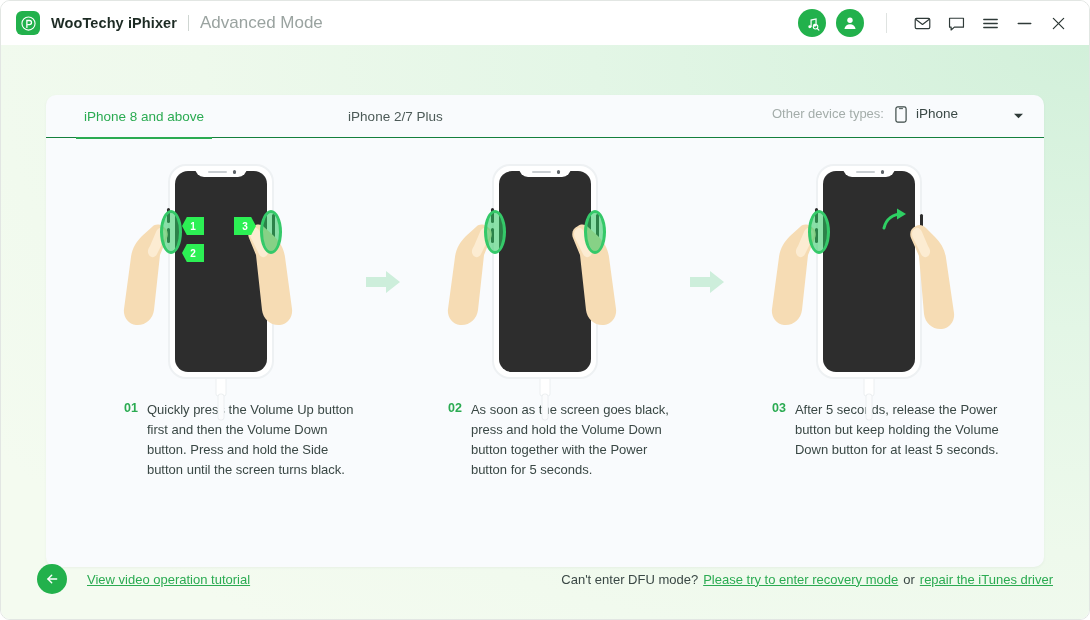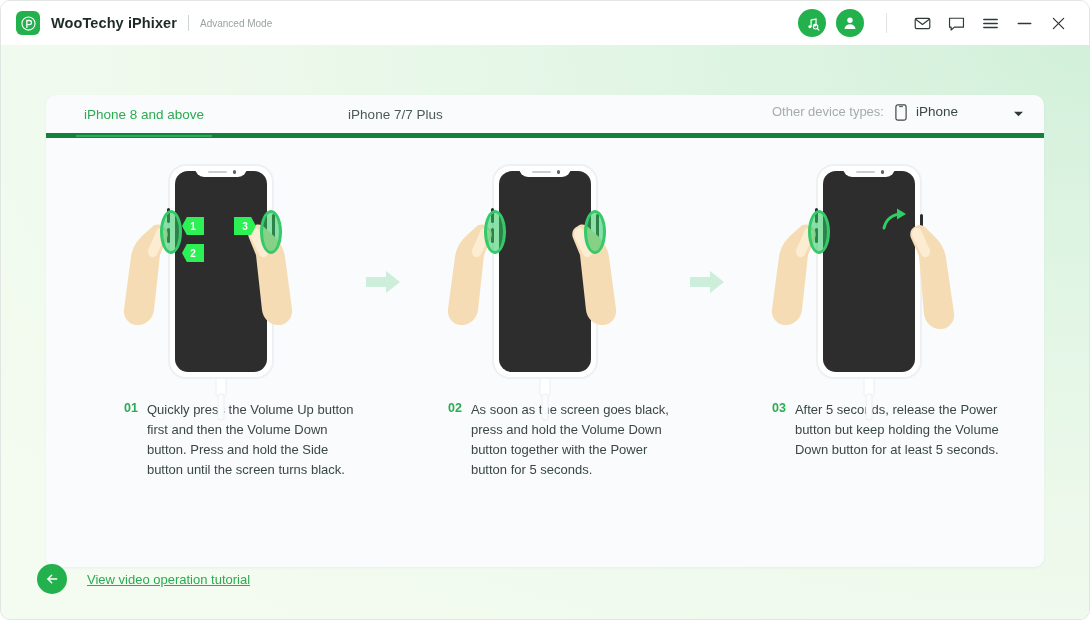--- a/index.html
+++ b/index.html
@@ -44,21 +44,21 @@
     color: #1d2b24;
     font-weight: 600;
     letter-spacing: .1px;
   }
   .title-divider {
     margin: 0 11px;
     width: 1px; height: 16px;
     background: #cfd6d2;
   }
   .mode-label {
-    font-size: 10px;
+    font-size: 17px;
     color: #9aa3a0;
   }
   .tb-right {
     margin-left: auto;
     display: flex;
     align-items: center;
     gap: 0;
   }
   .circle-icon {
     width: 28px; height: 28px;
@@ -107,21 +107,21 @@
     box-shadow: 0 1px 3px rgba(40,60,50,.05);
     overflow: hidden;
   }
 
   
   .tabrow {
     position: relative;
     height: 43px;
     display: flex;
     align-items: center;
-    border-bottom: 5px solid #15803d;
+    border-bottom: 1px solid #15803d;
     padding-left: 38px;
   }
   .tab {
     font-size: 13.5px;
     color: #4c5a57;
     cursor: pointer;
     position: relative;
     height: 43px;
     display: flex;
     align-items: center;
@@ -422,21 +422,21 @@
   <div class="body-wrap">
 
 
     <div class="card">
 
       <div class="tabrow">
         <div class="tab active">
           <span>iPhone 8 and above</span>
         </div>
         <div class="tab tab-2">
-          <span>iPhone 7/7 Plus</span>
+          <span>iPhone 2/7 Plus</span>
         </div>
 
         <div class="devtypes">
           <span class="devtypes-label">Other device types:</span>
           <span>
             <svg width="12" height="17" viewBox="0 0 14 20" aria-hidden="true">
               <rect x="1" y="1" width="12" height="18" rx="2.2" fill="none" stroke="#3a4845" stroke-width="1.4"></rect>
               <line x1="5.2" y1="3.1" x2="8.8" y2="3.1" stroke="#3a4845" stroke-width="1.1" stroke-linecap="round"></line>
             </svg>
           </span>
@@ -597,15 +597,21 @@
 
     <div class="footer">
       <div class="back-btn">
         <svg width="16" height="16" viewBox="0 0 24 24" aria-hidden="true">
           <line x1="19" y1="12" x2="6" y2="12" stroke="#ffffff" stroke-width="2.2" stroke-linecap="round"></line>
           <path d="M11.5 6.5 6 12l5.5 5.5" fill="none" stroke="#ffffff" stroke-width="2.2" stroke-linecap="round" stroke-linejoin="round"></path>
         </svg>
       </div>
       <span class="video-link">View video operation tutorial</span>
 
+      <div class="foot-right">
+        <span>Can't enter DFU mode?</span>
+        <a>Please try to enter recovery mode</a>
+        <span>or</span>
+        <a>repair the iTunes driver</a>
+      </div>
     </div>
   </div>
 </div>
 
 </body></html>

